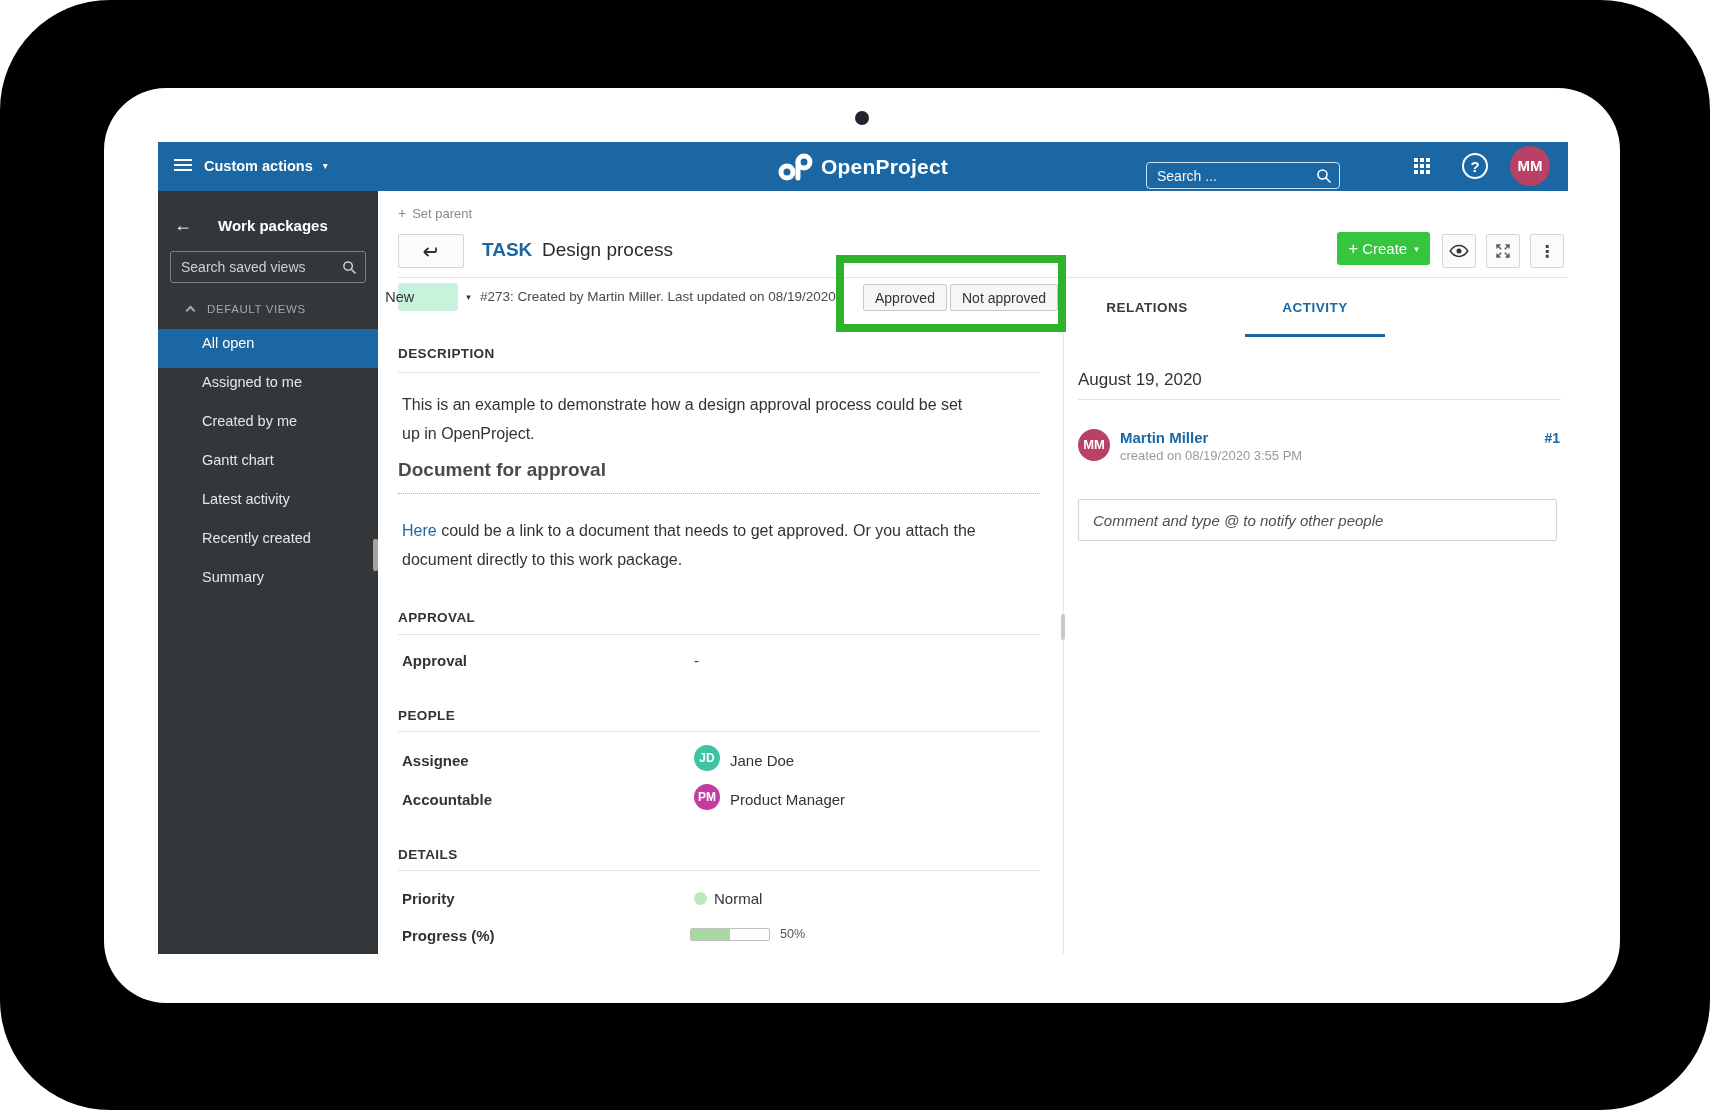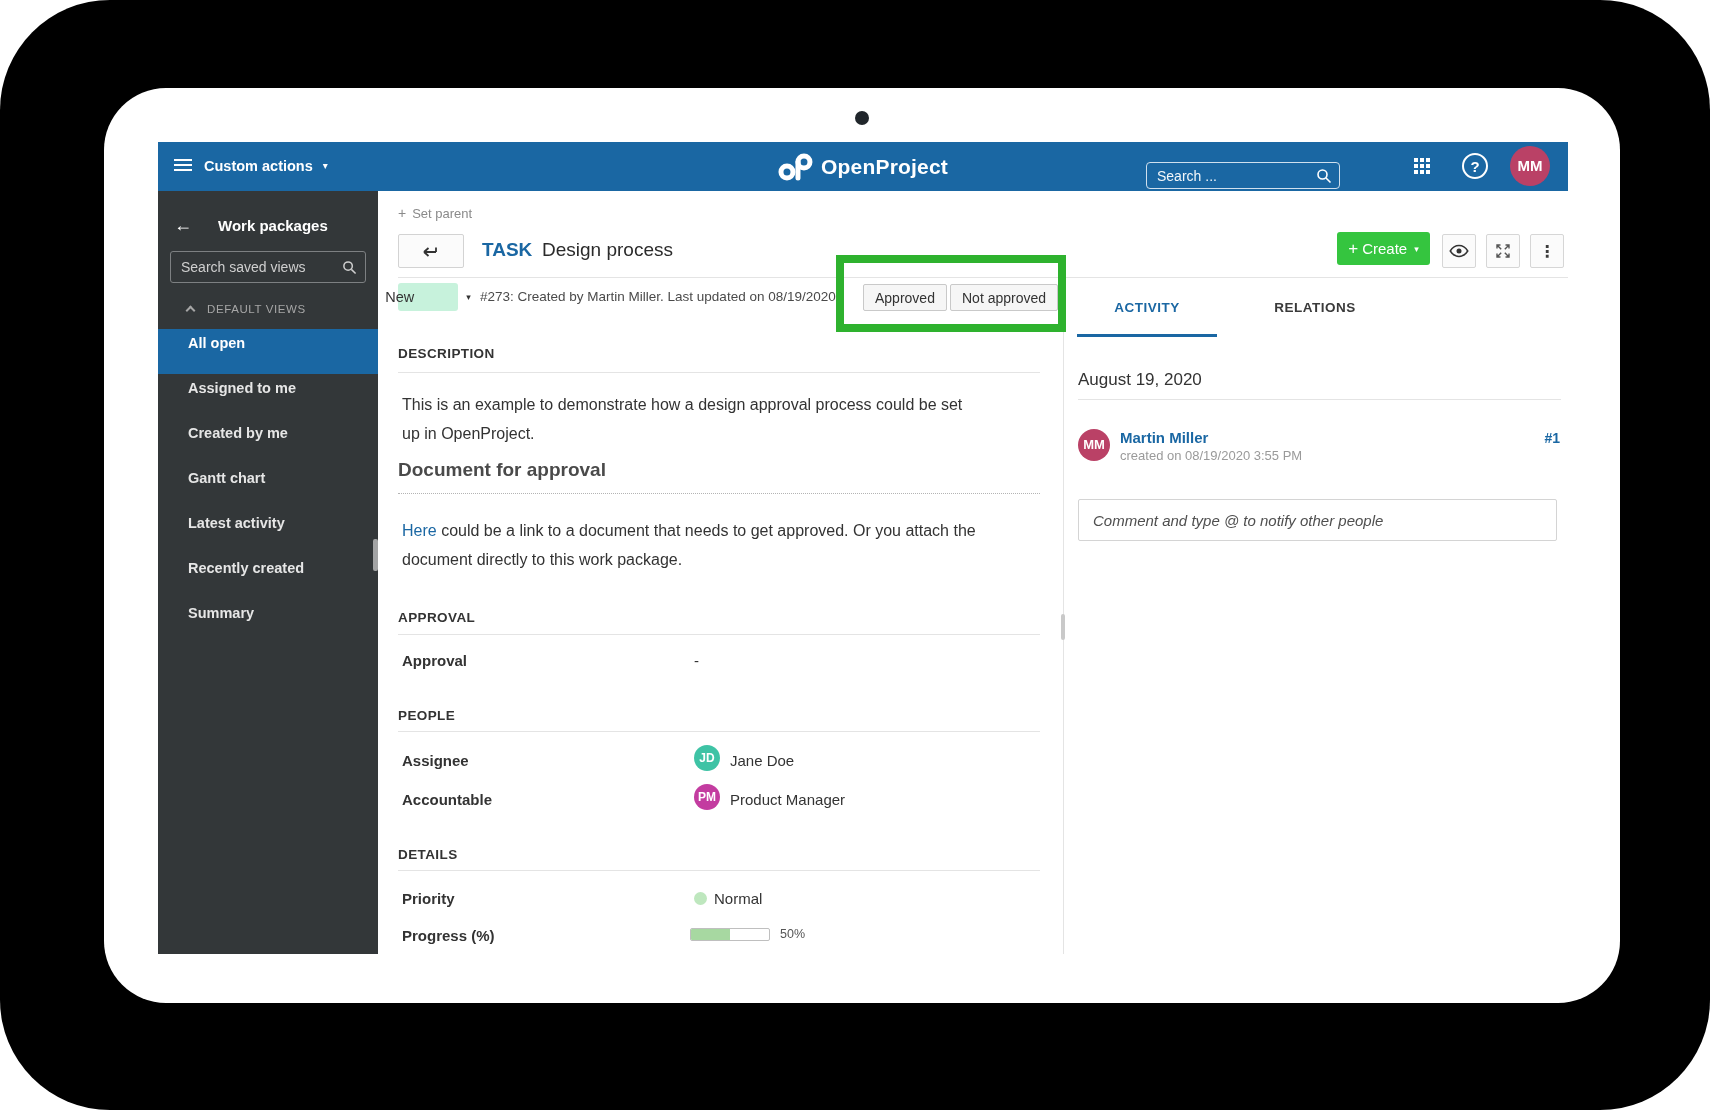--- a/index.html
+++ b/index.html
@@ -39,21 +39,21 @@
   .side-head .ttl{margin-left:26px;font-size:15px;font-weight:bold;color:#fff;}
   .side-search{position:absolute;left:12px;top:60px;width:196px;height:32px;border:1px solid #7d8082;border-radius:3px;}
   .side-search input{position:absolute;left:0;top:0;width:100%;height:100%;background:transparent;border:0;outline:none;
         color:#ddd;font-size:14px;padding:0 30px 0 10px;font-family:inherit;}
   .side-search input::placeholder{color:#cfcfcf;}
   .side-search svg{position:absolute;right:8px;top:8px;}
   .side-sec{position:absolute;left:0;top:112px;display:flex;align-items:center;padding-left:16px;color:#A6A6A6;}
   .chevup{width:7px;height:7px;border-left:2px solid #a6a6a6;border-top:2px solid #a6a6a6;transform:rotate(45deg);margin-top:3px;}
   .side-sec span{margin-left:13px;font-size:11.5px;letter-spacing:.6px;}
   .side-items{position:absolute;left:0;top:138px;width:220px;}
-  .sitem{height:45px;line-height:29px;padding-left:30px;font-size:14.5px;cursor:pointer;white-space:nowrap;font-weight:bold;}
+  .sitem{height:39px;line-height:29px;padding-left:44px;font-size:14.5px;cursor:pointer;white-space:nowrap;}
   .sitem.sel{background:#1A67A3;color:#fff;}
   .sthumb{position:absolute;right:0;top:348px;width:5px;height:32px;background:#c9c9c9;border-radius:2px;opacity:.75;}
 
   
   .setparent{position:absolute;left:240px;top:63px;font-size:13px;color:#8a8a8a;cursor:pointer;}
   .setparent .plus{margin-right:6px;font-size:14px;}
   .backbtn{position:absolute;left:240px;top:92px;width:66px;height:34px;background:#fbfbfb;border:1px solid #d3d3d3;
            border-radius:2px;display:flex;align-items:center;justify-content:center;cursor:pointer;}
   .wp-type{position:absolute;left:324px;top:97px;font-size:19px;font-weight:bold;color:#1A67A3;}
   .wp-title{position:absolute;left:384px;top:97px;font-size:19px;color:#2b2b2b;}
@@ -263,22 +263,22 @@
     <div class="pdot" style="top:750px;"></div>
     <div class="fval" style="left:556px;top:748px;">Normal</div>
     <div class="flabel" style="top:785px;">Progress (%)</div>
     <div class="pbar">
           <div class="pfill" style="width: 50%;"></div>
         </div>
     <div class="pct">50%</div>
 
     <div class="vdiv"></div>
     <div class="tabs">
+      <div class="tab">RELATIONS</div>
       <div class="tab active">ACTIVITY</div>
-      <div class="tab">RELATIONS</div>
     </div>
     <div class="adate">August 19, 2020</div>
     <div class="arule"></div>
     <div class="avatar aav">MM</div>
     <div class="aname">Martin Miller</div>
     <div class="ameta">created on 08/19/2020 3:55 PM</div>
     <div class="aref">#1</div>
     <div class="cbox">
       <input placeholder="Comment and type @ to notify other people" style="">
     </div>

